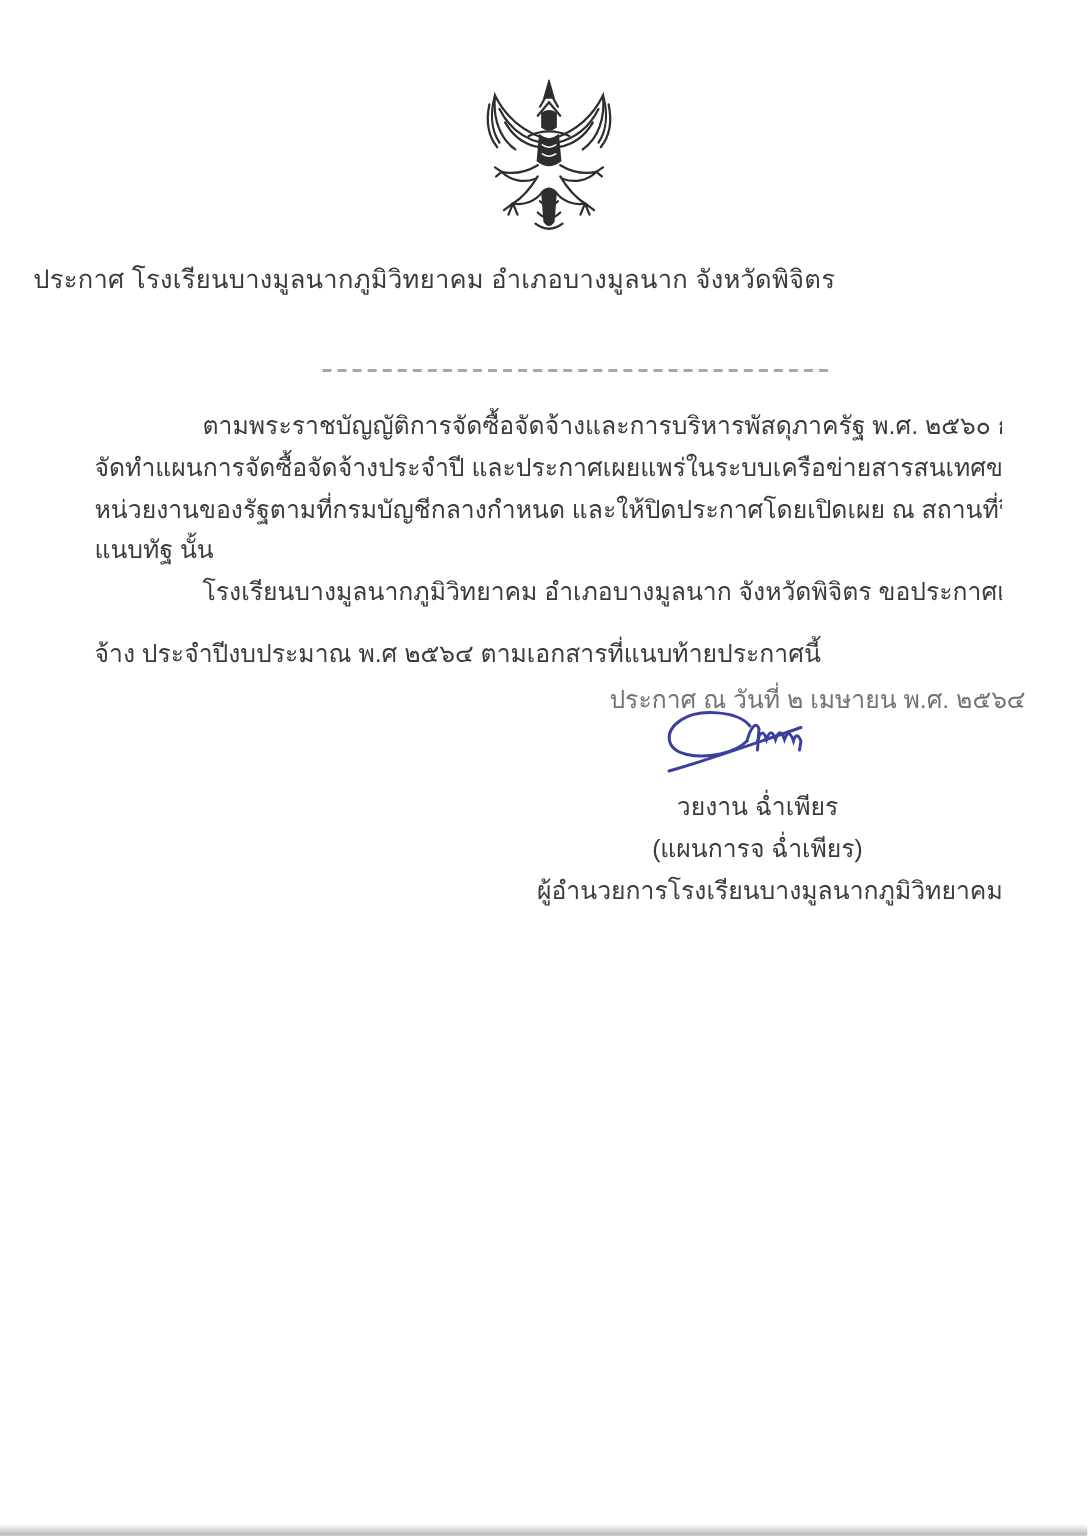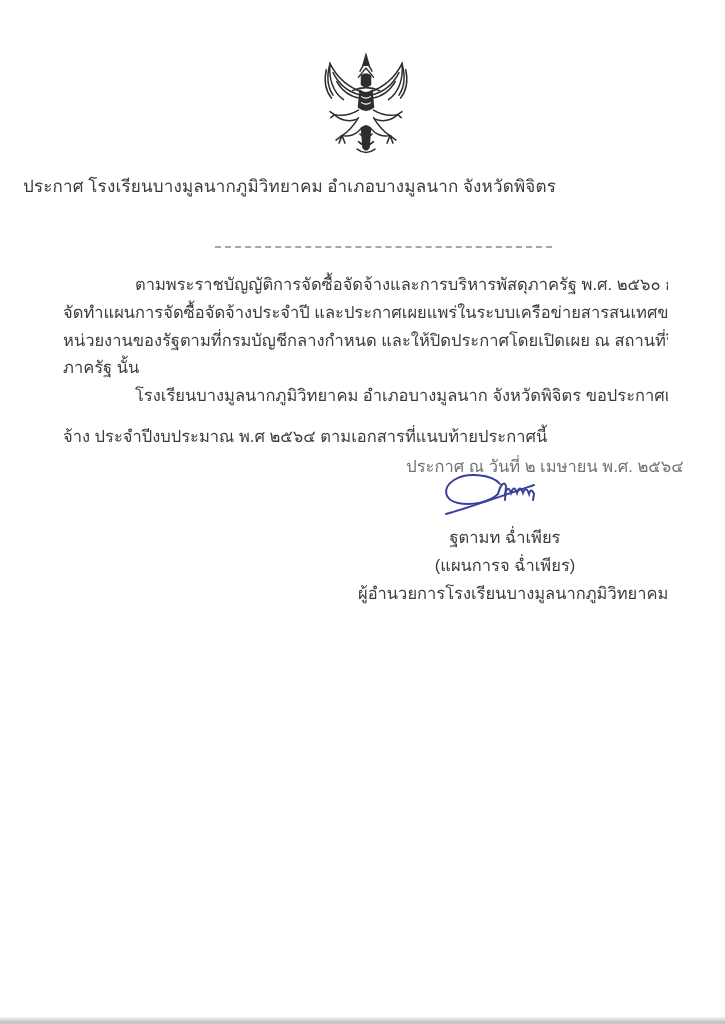--- a/index.html
+++ b/index.html
@@ -19,21 +19,20 @@
     left: 321px; top: 53px; width: 90px; height: 103px;
   }
 
   .title-block {
     left: 0; top: 173px; width: 579px;
     text-align: center;
     font-size: 17px;
     line-height: 28px;
     color: #3a3a3a;
     letter-spacing: 0.2px;
-    font-family: Liberation Serif, serif;
   }
 
   .dashed-sep {
     left: 215px; top: 246px; width: 337px; height: 0;
     border-top: 2px dashed #8a8a8a;
     opacity: 0.75;
   }
 
   .body-line {
     left: 63px; width: 605px;
@@ -124,35 +123,35 @@
 
 <div class="abs title-block">
   <div>ประกาศ โรงเรียนบางมูลนากภูมิวิทยาคม อำเภอบางมูลนาก จังหวัดพิจิตร</div>
 </div>
 
 <div class="abs dashed-sep"></div>
 
 <div class="abs body-line indent" style="top:272px">ตามพระราชบัญญัติการจัดซื้อจัดจ้างและการบริหารพัสดุภาครัฐ พ.ศ. ๒๕๖๐ กำหนดให้หน่วยงานของรัฐ</div>
 <div class="abs body-line" style="top:300px">จัดทำแผนการจัดซื้อจัดจ้างประจำปี และประกาศเผยแพร่ในระบบเครือข่ายสารสนเทศของกรมบัญชีกลางและของ</div>
 <div class="abs body-line" style="top:328px">หน่วยงานของรัฐตามที่กรมบัญชีกลางกำหนด และให้ปิดประกาศโดยเปิดเผย ณ สถานที่ปิดประกาศของหน่วยงาน</div>
-<div class="abs body-line" style="top:355px">ภาครัฐ นั้น</div>
+<div class="abs body-line" style="top:355px">แนบทัฐ นั้น</div>
 
 <div class="abs body-line indent" style="top:383px">โรงเรียนบางมูลนากภูมิวิทยาคม อำเภอบางมูลนาก จังหวัดพิจิตร ขอประกาศเผยแพร่แผนการจัดซื้อจัด</div>
 <div class="abs body-line" style="top:424px">จ้าง ประจำปีงบประมาณ พ.ศ ๒๕๖๔ ตามเอกสารที่แนบท้ายประกาศนี้</div>
 
 <div class="abs date-line">ประกาศ ณ วันที่ ๒ เมษายน พ.ศ. ๒๕๖๔</div>
 
 <div class="abs signature">
   <svg width="145" height="55" viewBox="0 0 145 55" fill="none" xmlns="http://www.w3.org/2000/svg">
     <g stroke="#3b3f9d" stroke-width="2" fill="none" stroke-linecap="round">
       <path d="M62 14 C54 4 28 2 16 10 C4 18 6 30 20 33 C34 36 52 32 60 24"></path>
       <path d="M8 44 C30 38 70 24 96 15"></path>
       <path d="M60 24 C62 16 66 10 68 16 L67 30"></path>
       <path d="M67 24 q3 -10 6 -1 q3 -9 6 0 q3 -9 6 0 q3 -8 6 1 q2 -7 5 0 l-1 6"></path>
     </g>
   </svg>
 </div>
 
-<div class="abs signer signer-name">ฐตามท ฉ่ำเพียร</div>
+<div class="abs signer signer-name">วยงาน ฉ่ำเพียร</div>
 <div class="abs signer signer-paren">(แผนการจ ฉ่ำเพียร)</div>
 <div class="abs signer signer-title">ผู้อำนวยการโรงเรียนบางมูลนากภูมิวิทยาคม</div>
 
 <div class="abs scan-bottom-edge"></div>
 
 </body></html>

